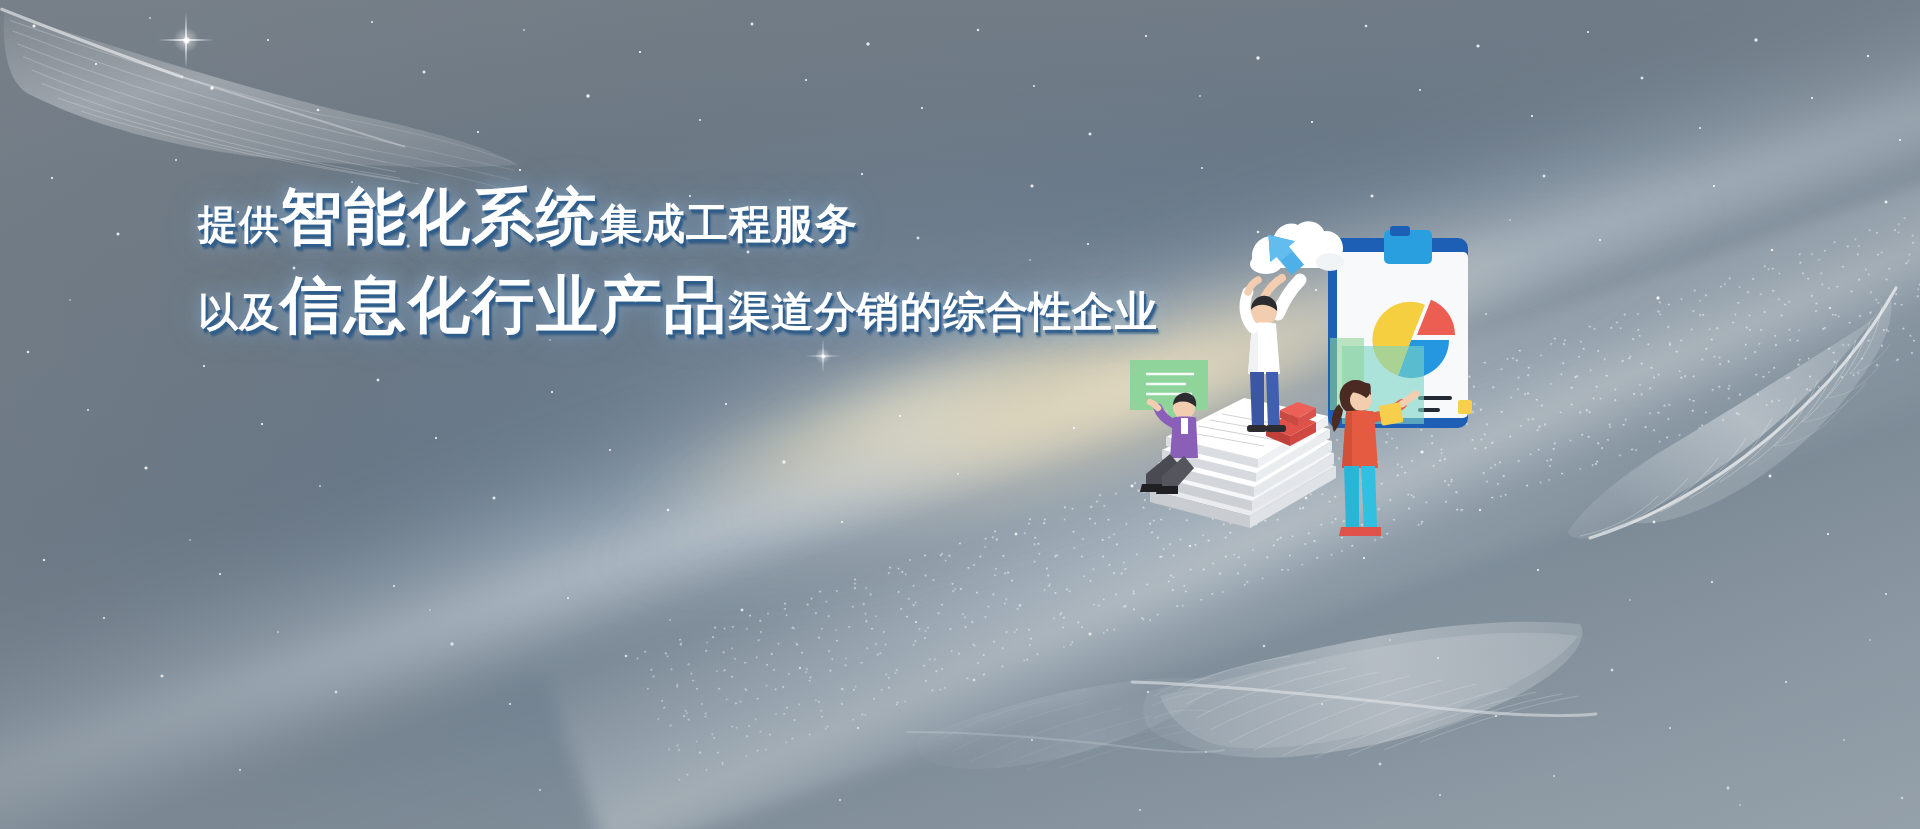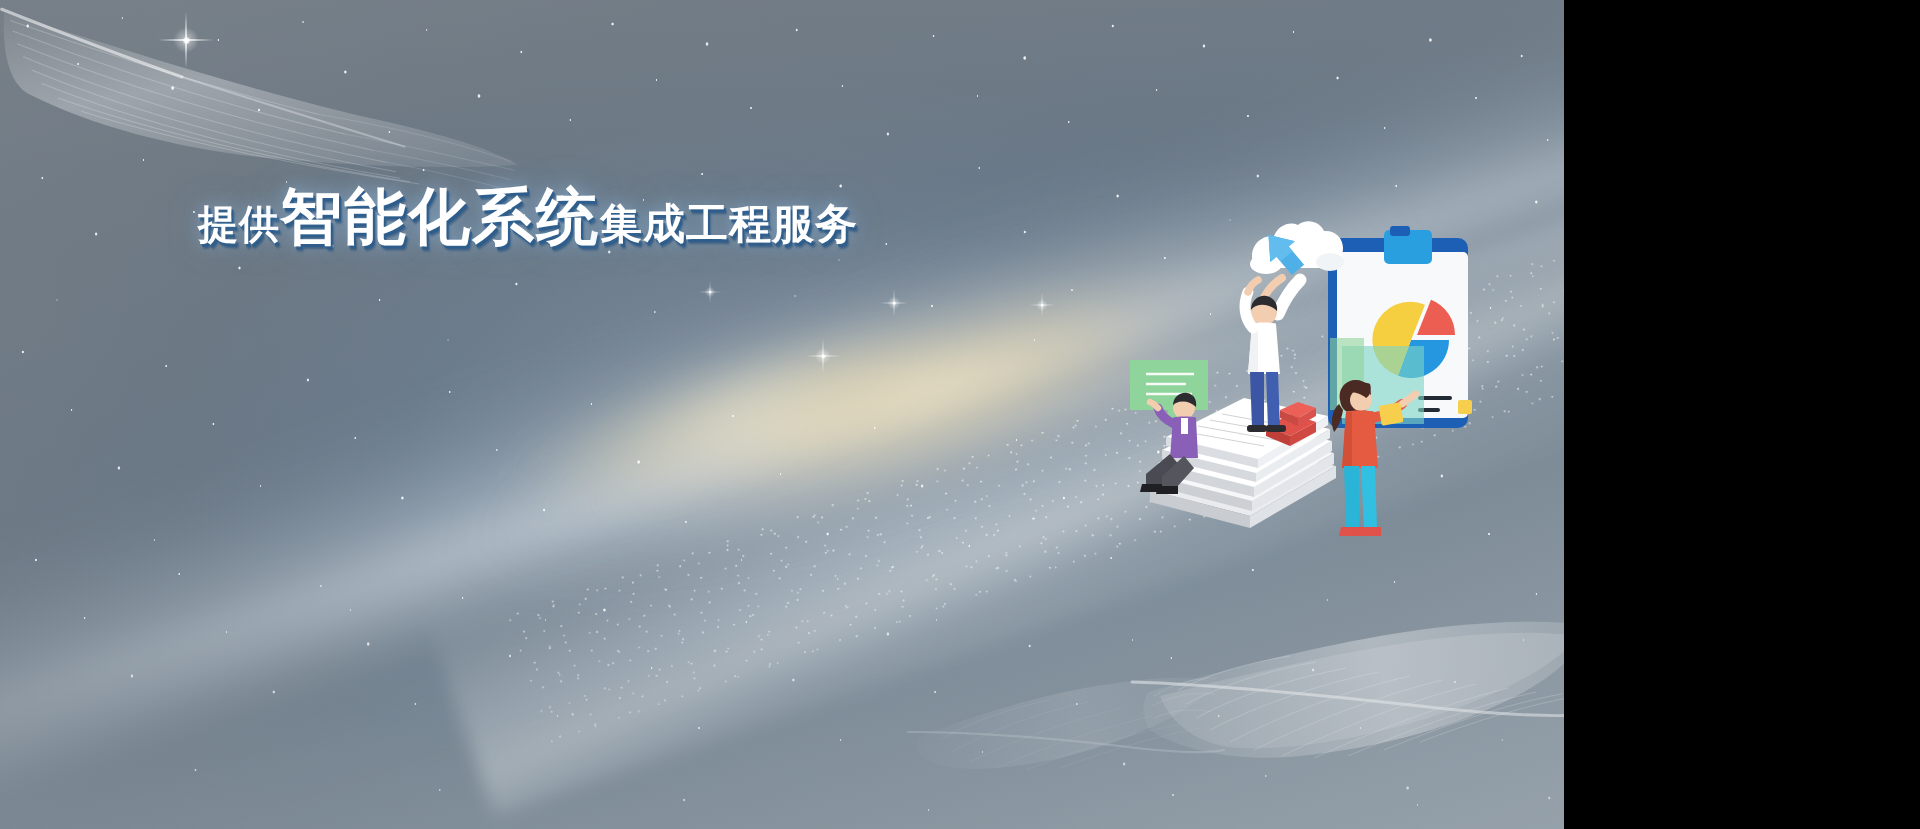--- a/index.html
+++ b/index.html
@@ -2,21 +2,21 @@
 <html><head>
 <meta charset="utf-8">
 <style>
   html, body {
     margin: 0;
     padding: 0;
     background: #000;
   }
   #banner {
     position: relative;
-    width: 1564px;
+    width: 1920px;
     height: 829px;
     overflow: hidden;
     font-family: "Liberation Sans", "DejaVu Sans", sans-serif;
     background: #6d7b88;
   }
 
   
   .bg-base {
     position: absolute;
     inset: 0;
@@ -559,20 +559,23 @@
         </g>
         <path d="M8,86 C70,86 150,92 220,100 C268,106 304,108 324,104" stroke="#ffffff" stroke-opacity=".42" stroke-width="2.2" fill="none" stroke-linecap="round"></path>
       </g>
     </svg>
   </div>
 
   <div class="headline">
     <div class="line line-1">
       <span class="seg seg-sm">提供</span><span class="seg seg-lg">智能化系统</span><span class="seg seg-mid">集成工程服务</span>
     </div>
+    <div class="line line-2">
+      <span class="seg seg-sm">以及</span><span class="seg seg-lg">信息化行业产品</span><span class="seg seg-mid">渠道分销的综合性企业</span>
+    </div>
   </div>
 
   <div class="illus">
     <svg width="360" height="340" viewBox="0 0 360 340" xmlns="http://www.w3.org/2000/svg">
 
       <g>
         <rect x="188" y="20" width="140" height="190" rx="10" fill="#1d5fb5"></rect>
         <rect x="197" y="34" width="131" height="166" rx="5" fill="#f7f9fb"></rect>
         <rect x="244" y="12" width="48" height="34" rx="5" fill="#2a9fe0"></rect>
         <rect x="250" y="8" width="20" height="10" rx="3" fill="#1d5fb5"></rect>

